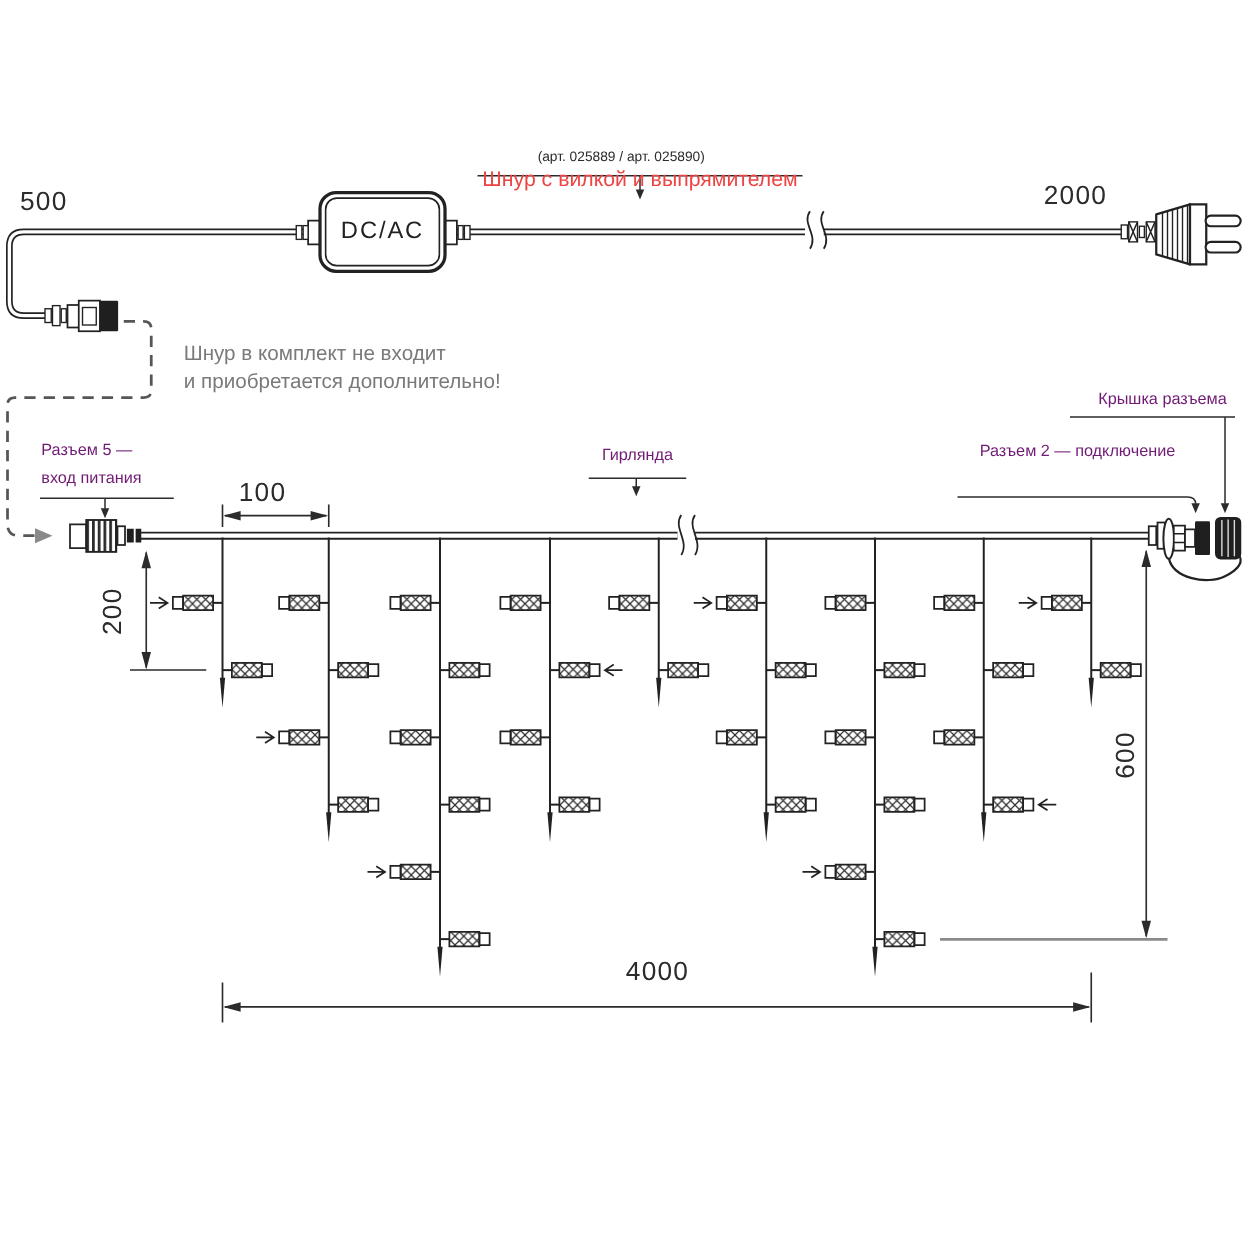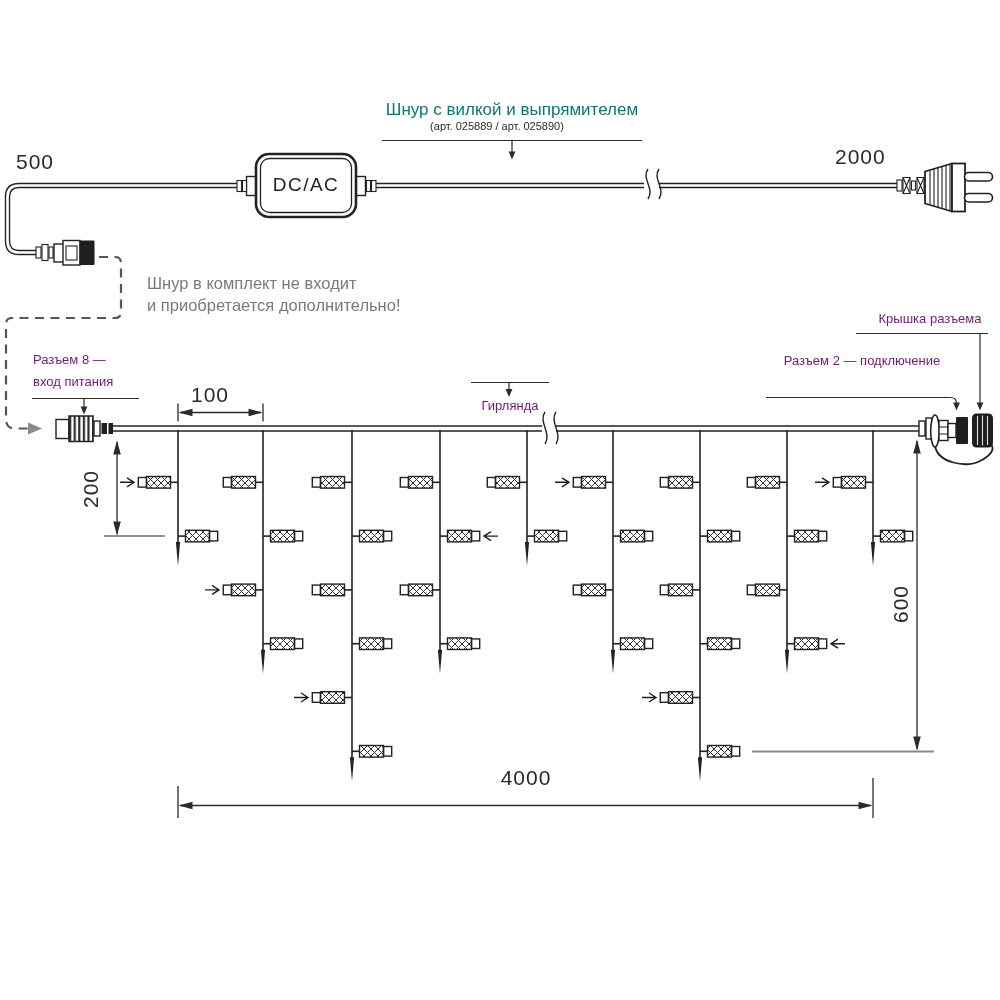--- a/index.html
+++ b/index.html
@@ -24,21 +24,21 @@
   .bulb{stroke:#222;stroke-width:1.4;}
   .flash{stroke:#222;stroke-width:1.4;fill:none;}
   .dashpath{stroke:#565656;stroke-width:2.2;fill:none;stroke-dasharray:9 6.5;}
   .grayline{stroke:#8a8a8a;stroke-width:2.2;}
   .ribline{stroke:#fff;stroke-width:1.1;opacity:.85;}
 
   
   .t{position:absolute;white-space:nowrap;}
   .dimnum{font-size:21px;letter-spacing:1px;color:#2b2b2b;}
   .lbl{font-size:13px;line-height:21px;color:#701a75;}
-  .ttl{font-size:17px;color:#0f766e;}
+  .ttl{font-size:17px;color:#ef4444;margin-top:34px;}
   .sub{font-size:11px;color:#2b2b2b;}
   .note{font-size:16.5px;line-height:22px;color:#7a7a7a;}
   .ctr{text-align:center;}
   .vtext{transform:rotate(-90deg);transform-origin:center;}
   .dcac{font-size:19px;letter-spacing:1.5px;color:#222;}
 </style>
 </head>
 <body>
 
 <div id="stage">
@@ -335,25 +335,25 @@
 
   <div class="t ttl ctr" style="left:332px;top:100px;width:360px;">Шнур с вилкой и выпрямителем</div>
   <div class="t sub ctr" style="left:337px;top:120px;width:320px;">(арт. 025889 / арт. 025890)</div>
   <div class="t dimnum" style="left:16px;top:150px;">500</div>
   <div class="t dimnum" style="left:835px;top:145px;">2000</div>
   <div class="t dcac ctr" style="left:256px;top:174px;width:100px;">DC/AC</div>
 
   <div class="t note" style="left:147px;top:294px;">и приобретается дополнительно!</div>
   <div class="t note" style="left:147px;top:272px;">Шнур в комплект не входит</div>
 
-  <div class="t lbl" style="left:33px;top:349px;">Разъем 8 —</div>
+  <div class="t lbl" style="left:33px;top:349px;">Разъем 5 —</div>
   <div class="t lbl" style="left:33px;top:371px;">вход питания</div>
 
   <div class="t dimnum ctr" style="left:160px;top:383px;width:100px;">100</div>
-  <div class="t lbl ctr" style="left:440px;top:353px;width:140px;margin-top:42px;">Гирлянда</div>
+  <div class="t lbl ctr" style="left:440px;top:353px;width:140px;">Гирлянда</div>
 
   <div class="t lbl ctr" style="left:742px;top:350px;width:240px;">Разъем 2 — подключение</div>
   <div class="t lbl ctr" style="left:860px;top:308px;width:140px;">Крышка разъема</div>
 
   <div class="t dimnum ctr vtext" style="left:46px;top:477px;width:90px;">200</div>
   <div class="t dimnum ctr vtext" style="left:856px;top:592px;width:90px;">600</div>
   <div class="t dimnum ctr" style="left:476px;top:766px;width:100px;">4000</div>
 </div>
 
 </body></html>

